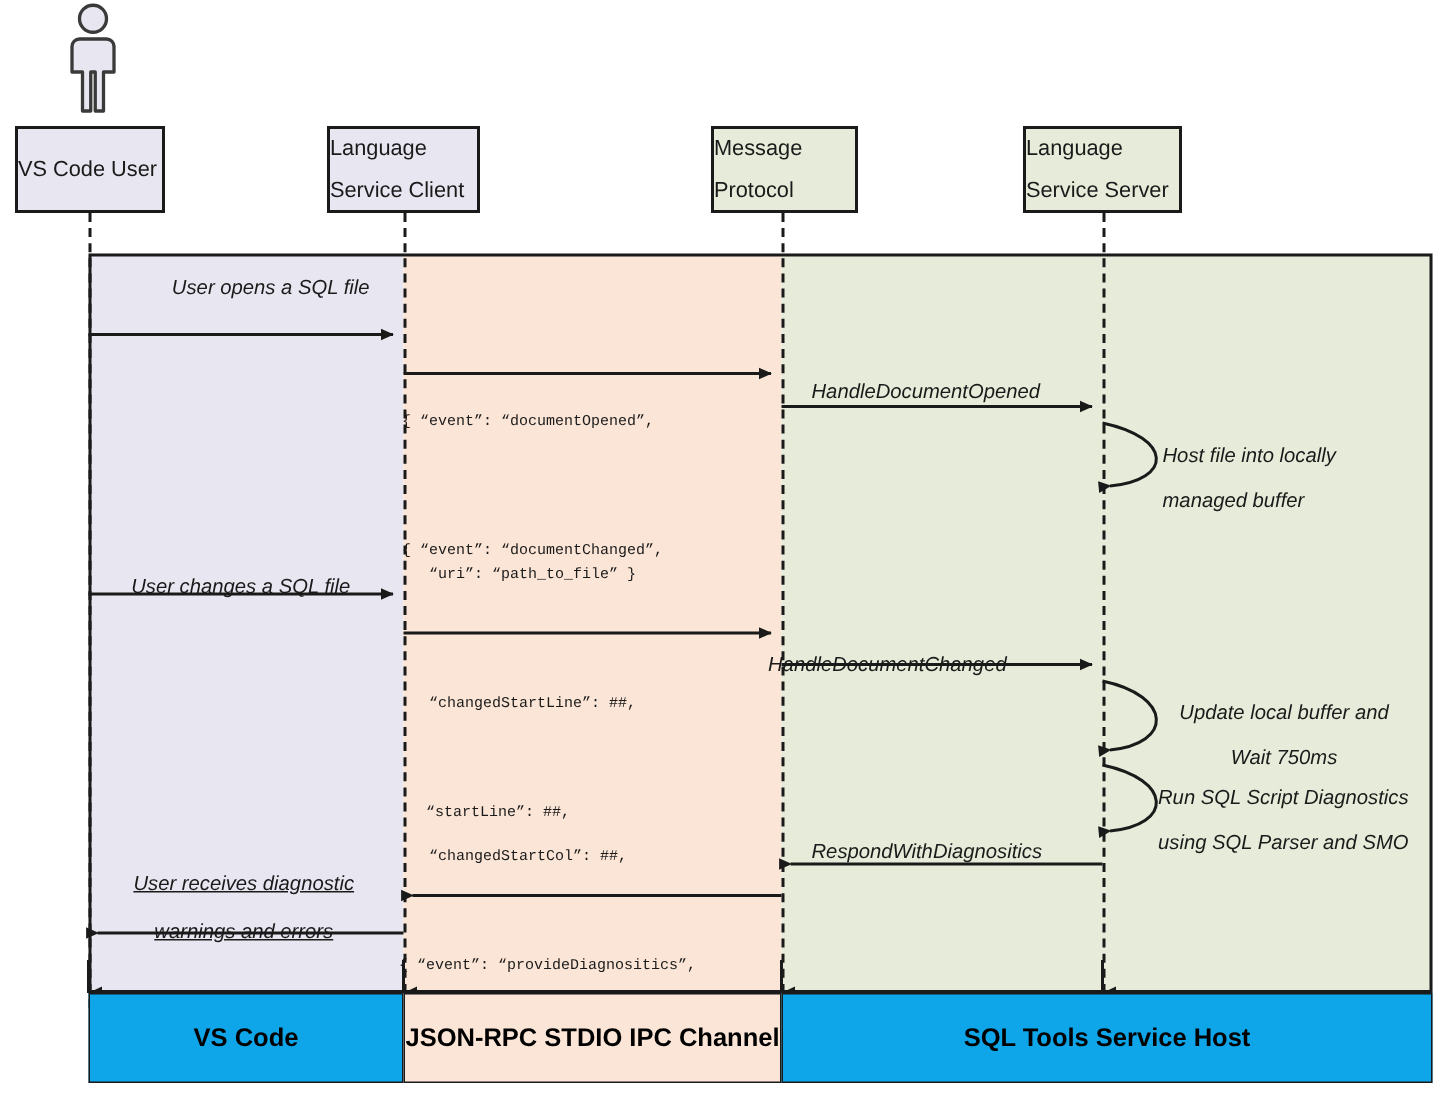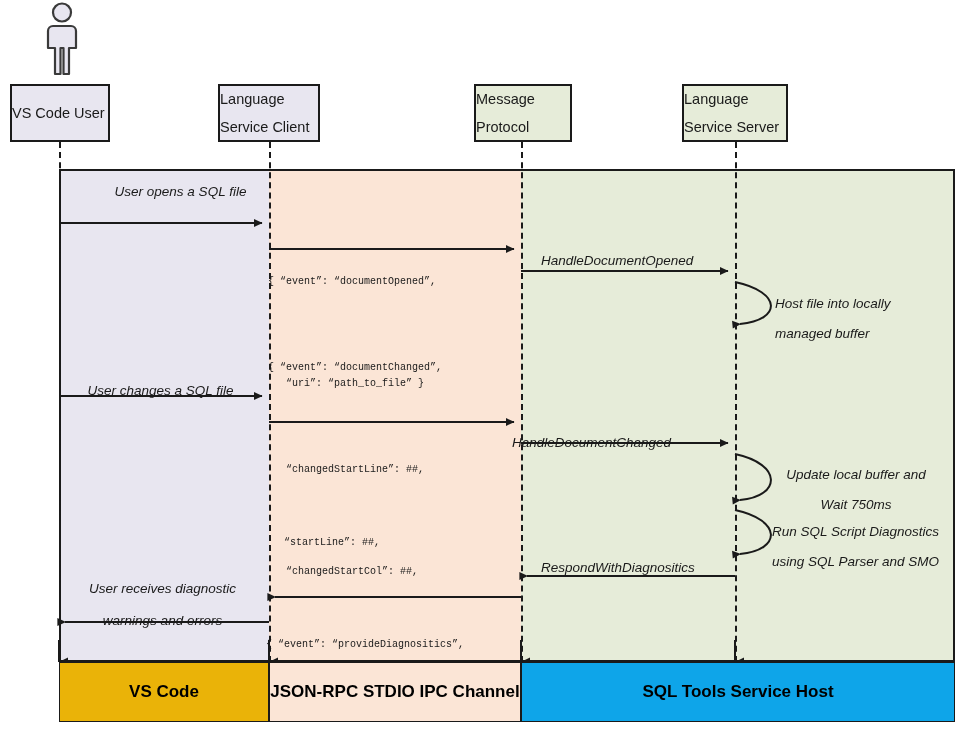--- a/index.html
+++ b/index.html
@@ -77,21 +77,21 @@
     box-sizing: border-box;
     border: 1.5px solid #1a1a1a;
     display: flex;
     align-items: center;
     justify-content: center;
     font-size: 17px;
     font-weight: bold;
     color: #000;
     z-index: 6;
   }
-  .footer-box.lavender { background: #eab308; }
+  .footer-box.lavender { background: #0ea5e9; }
   .footer-box.peach    { background: #fbe5d6; }
   .footer-box.green    { background: #0ea5e9; }
 
   
   #arrow-layer {
     position: absolute;
     left: 0; top: 0;
     width: 962px;
     height: 732px;
     z-index: 5;
@@ -218,21 +218,21 @@
   <div class="msg-label center" style="left:59px; top:184px; width:203px;margin-left:20px;">User opens a SQL file</div>
 
   <div class="msg-label" style="left:541px; top:253px;">HandleDocumentOpened</div>
 
   <div class="msg-label center" style="left:59px; top:383px; width:203px;">User changes a SQL file</div>
 
   <div class="msg-label" style="left:512px; top:435px;">HandleDocumentChanged</div>
 
   <div class="msg-label" style="left:541px; top:560px;">RespondWithDiagnositics</div>
 
-  <div class="msg-label center" style="left:60px; top:573px; width:205px; line-height:32px;">
+  <div class="msg-label center" style="left:60px; top:573px; width:205px; line-height:32px;text-decoration:underline;">
     <div>User receives diagnostic</div>
     <div>warnings and errors</div>
   </div>
 
   <div class="json-block" style="left:268px; top:197px;">
     <div>{ “event”: “documentOpened”,</div>
     <div>   “uri”: “path_to_file” }</div>
   </div>
 
   <div class="json-block" style="left:268px; top:283px;">

